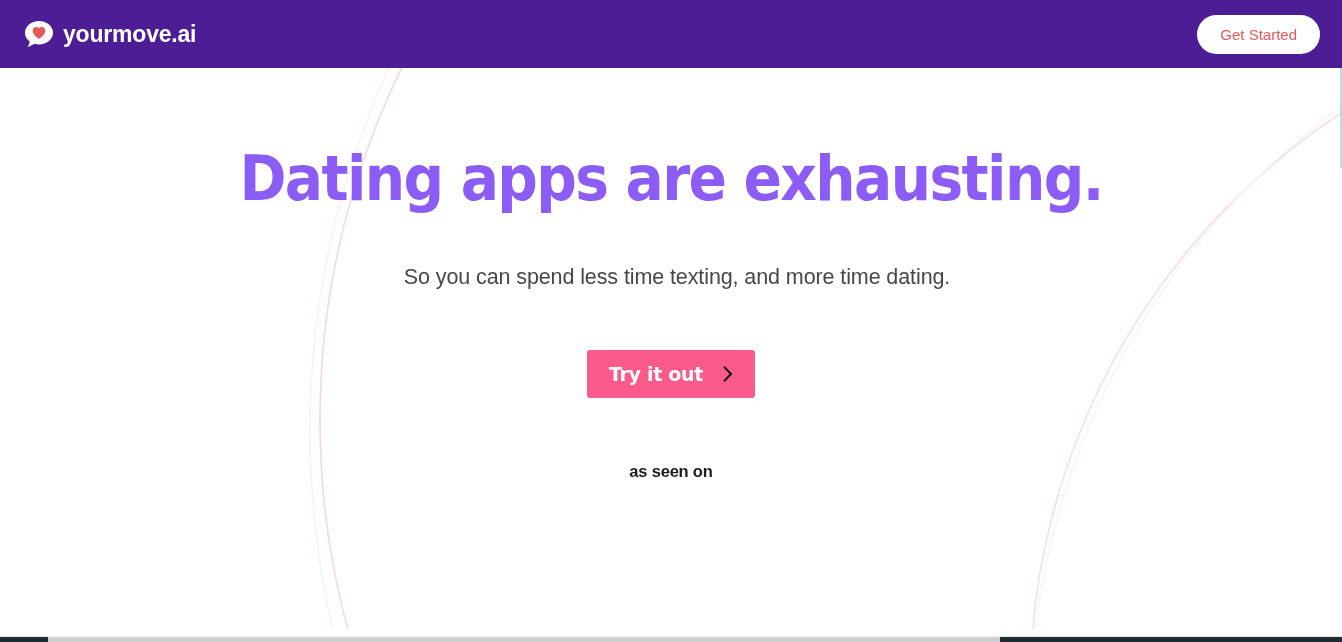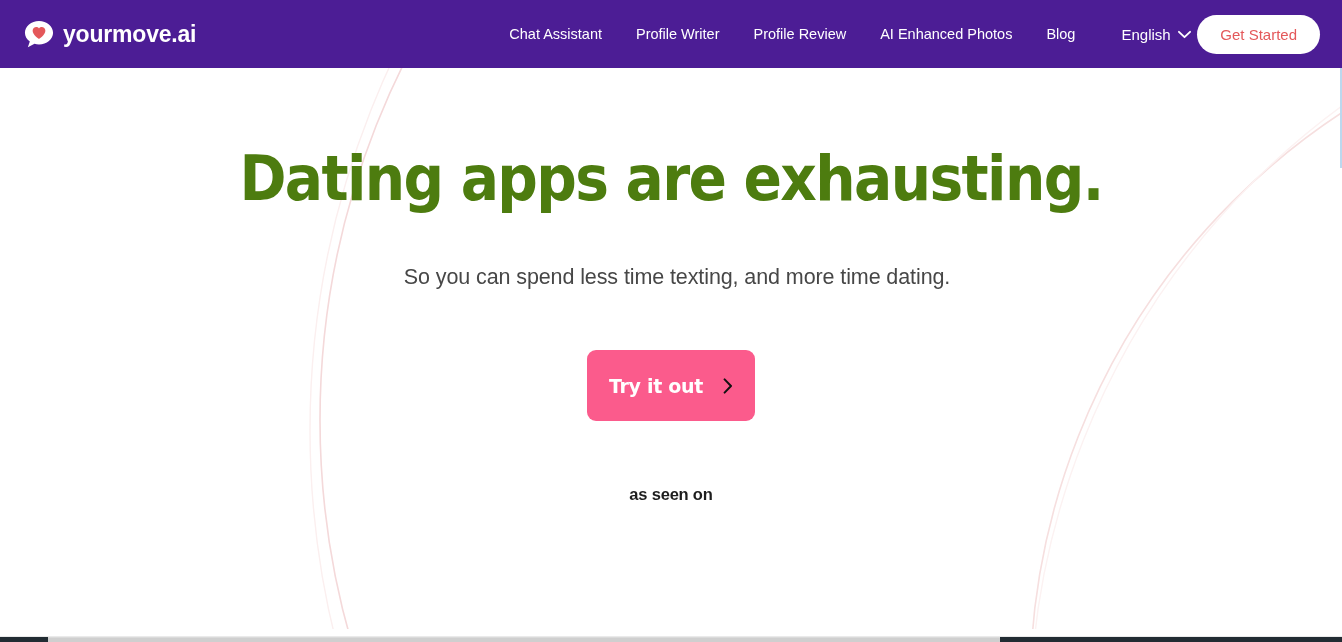--- a/index.html
+++ b/index.html
@@ -119,21 +119,21 @@
     position: relative;
     z-index: 2;
     text-align: center;
     padding-top: 78px;
   }
 
   .hero-title {
     font-size: 63px;
     line-height: 1.06;
     font-weight: 700;
-    color: #4d7c0f;
+    color: #8b5cf6;
     letter-spacing: -1.6px;
     font-family: "DejaVu Sans", sans-serif;
     font-stretch: condensed;
     white-space: nowrap;
   }
 
   .hero-sub {
     margin-top: 34px;
     font-size: 21.5px;
     line-height: 1.53;
@@ -158,23 +158,23 @@
 
   
   .try-wrap {
     margin-top: 57px;
     display: flex;
     justify-content: center;
   }
   .try-btn {
     background: #FB5B8C;
     border: none;
-    border-radius: 9px;
+    border-radius: 3px;
     width: 168px;
-    height: 71px;
+    height: 48px;
     display: flex;
     align-items: center;
     justify-content: center;
     gap: 20px;
     cursor: pointer;
     font-family: "DejaVu Sans", sans-serif;
     padding: 0 22px;
   }
   .try-btn-label {
     color: #ffffff;
@@ -276,34 +276,20 @@
       <svg class="brand-logo" viewBox="0 0 32 32" xmlns="http://www.w3.org/2000/svg">
         <path d="M16 2 C7.7 2 1 7.6 1 14.6 C1 18.4 3 21.8 6.2 24.0 L4.1 30.2 L11.2 26.5
                  C12.7 26.9 14.3 27.1 16 27.1 C24.3 27.1 31 21.5 31 14.6 C31 7.6 24.3 2 16 2 Z" fill="#ffffff"></path>
         <path d="M16 21.2 C16 21.2 9.2 17.1 9.2 12.5 C9.2 10.2 11.0 8.5 13.2 8.5
                  C14.5 8.5 15.5 9.1 16 10.0 C16.5 9.1 17.5 8.5 18.8 8.5
                  C21.0 8.5 22.8 10.2 22.8 12.5 C22.8 17.1 16 21.2 16 21.2 Z" fill="#E4585A"></path>
       </svg>
       <span class="brand-name">yourmove.ai</span>
     </div>
 
-    <nav class="nav">
-      <a class="nav-item">Chat Assistant</a>
-      <a class="nav-item">Profile Writer</a>
-      <a class="nav-item">Profile Review</a>
-      <a class="nav-item">AI Enhanced Photos</a>
-      <a class="nav-item">Blog</a>
-
-      <div class="lang">
-        <span>English</span>
-        <svg class="chev-down" viewBox="0 0 14 9" xmlns="http://www.w3.org/2000/svg">
-          <path d="M1 1.6 L7 7.4 L13 1.6" fill="none" stroke="#ffffff" stroke-width="2" stroke-linecap="round" stroke-linejoin="round"></path>
-        </svg>
-      </div>
-    </nav>
 
     <button class="cta-header">Get Started</button>
   </header>
 
   <main class="hero">
 
     <h1 class="hero-title">Dating apps are exhausting.</h1>
 
 
     <p class="hero-sub2">So you can spend less time texting, and more time dating.</p>

